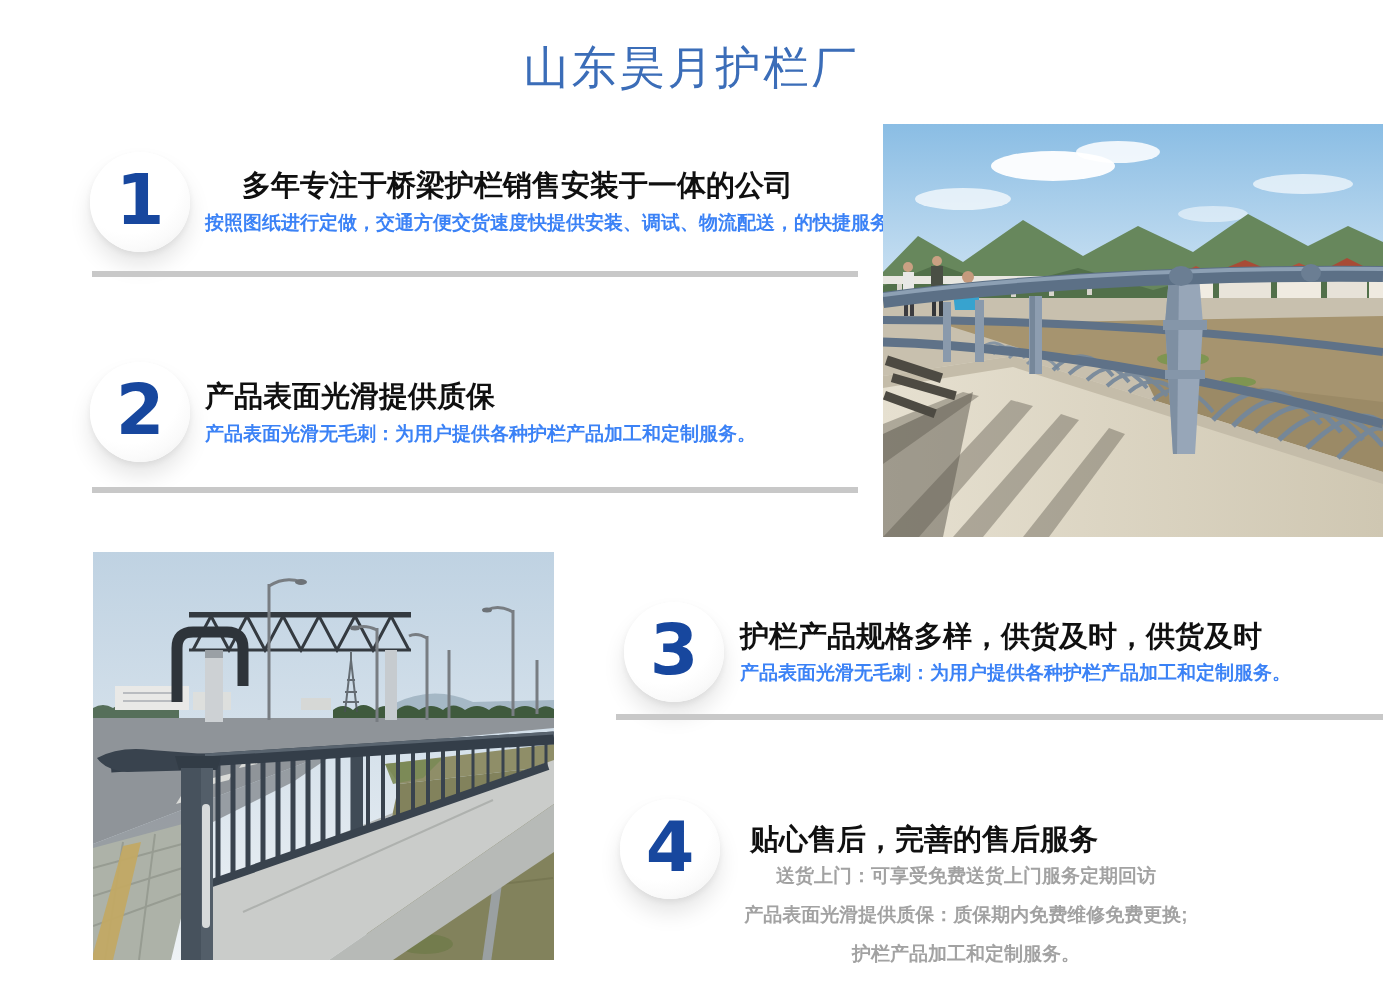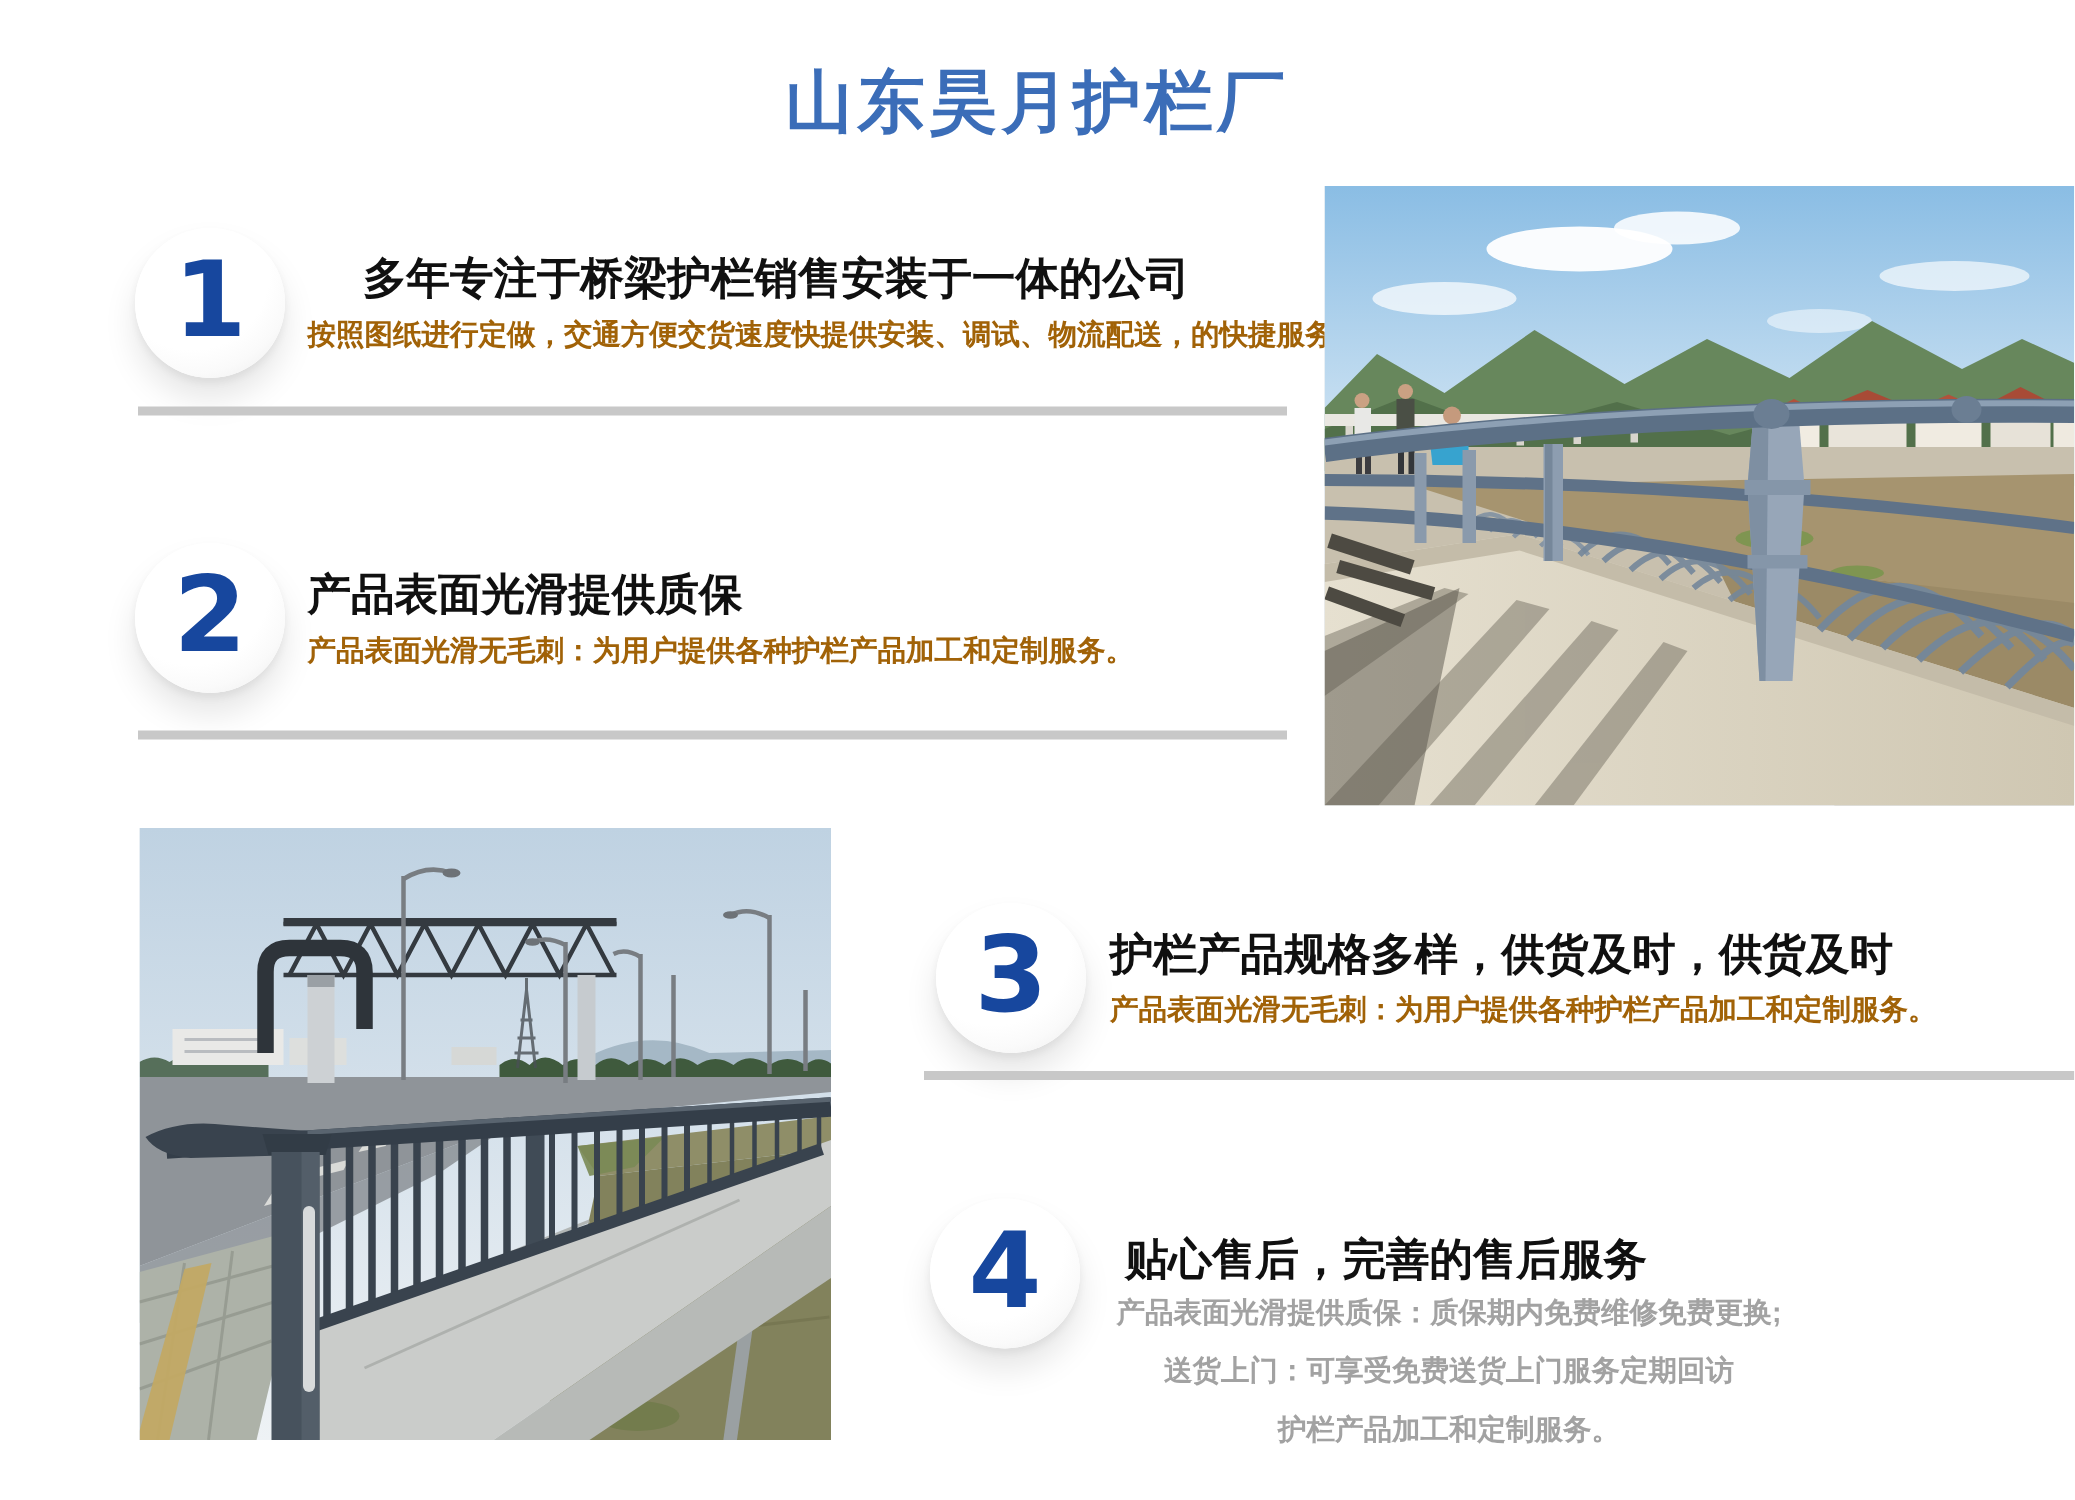--- a/index.html
+++ b/index.html
@@ -1,30 +1,30 @@
 <!DOCTYPE html>
 <html><head>
 <meta charset="utf-8">
 <style>
   html,body{margin:0;padding:0;background:#ffffff;}
   body{width:1383px;height:1000px;font-family:"Liberation Sans",sans-serif;}
   .page{position:relative;width:1383px;height:1000px;background:#ffffff;overflow:hidden;}
 
   .title{position:absolute;left:0;right:0;top:38px;text-align:center;
-         font-size:45px;font-weight:bold;letter-spacing:3px;color:#3b6db8;}
+         font-size:45px;font-weight:normal;letter-spacing:3px;color:#3b6db8;}
 
   .circle{position:absolute;width:100px;height:100px;border-radius:50%;
           background:radial-gradient(circle at 38% 30%, #ffffff 55%, #fafafa 72%, #efefef 90%, #e6e6e6 100%);
           box-shadow:0 14px 22px rgba(0,0,0,0.10),0 3px 6px rgba(0,0,0,0.06);
           display:flex;align-items:center;justify-content:center;}
   .circle .num{font-size:70px;line-height:1;font-weight:bold;color:#17479e;
                font-family:"DejaVu Sans",sans-serif;transform:translateY(-2px);}
 
   .h-main{position:absolute;font-size:29px;font-weight:bold;color:#101010;white-space:nowrap;}
-  .h-sub{position:absolute;font-size:19px;font-weight:bold;color:#a16207;white-space:nowrap;}
+  .h-sub{position:absolute;font-size:19px;font-weight:bold;color:#3b82f6;white-space:nowrap;}
   .divider{position:absolute;height:6px;background:#c8c8c8;}
 
   .s4-lines{position:absolute;left:613px;top:856px;width:706px;text-align:center;
             font-size:19px;font-weight:bold;color:#a2a2a2;line-height:39px;}
 
   .photo{position:absolute;overflow:hidden;background:#dfe7ee;}
   .photo svg{display:block;width:100%;height:100%;}
 </style>
 </head>
 <body>
@@ -282,18 +282,18 @@
   </div>
   <div class="h-main" style="left:740px;top:617px;">护栏产品规格多样，供货及时，供货及时</div>
   <div class="h-sub" style="left:740px;top:660px;">产品表面光滑无毛刺：为用户提供各种护栏产品加工和定制服务。</div>
   <div class="divider" style="left:616px;top:714px;width:767px;"></div>
 
   <div class="circle" style="left:620px;top:799px;">
     <span class="num">4</span>
   </div>
   <div class="h-main" style="left:750px;top:820px;text-align:center;">贴心售后，完善的售后服务</div>
   <div class="s4-lines">
+    <div>送货上门：可享受免费送货上门服务定期回访</div>
     <div>产品表面光滑提供质保：质保期内免费维修免费更换;</div>
-    <div>送货上门：可享受免费送货上门服务定期回访</div>
     <div>护栏产品加工和定制服务。</div>
   </div>
 
 </div>
 
 </body></html>

